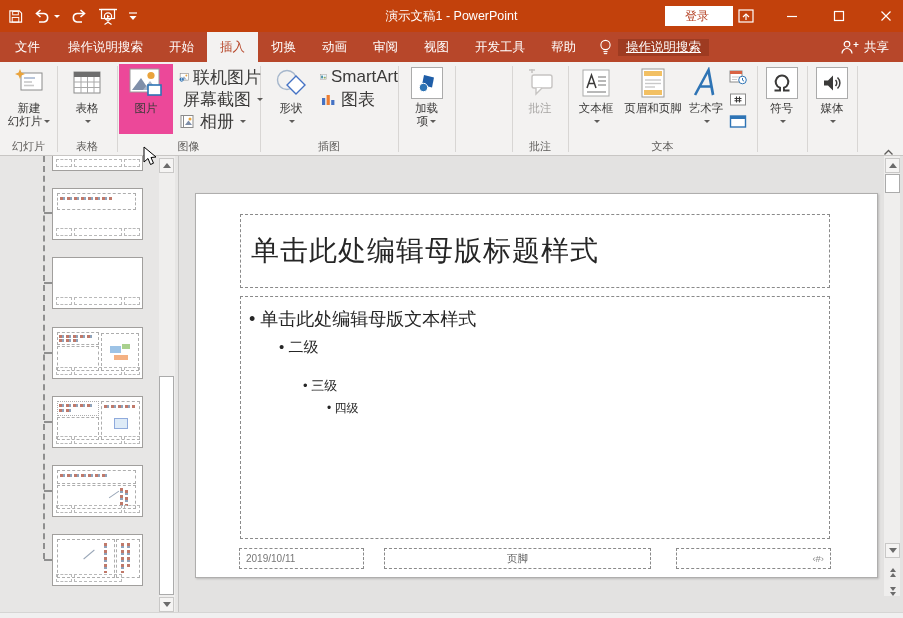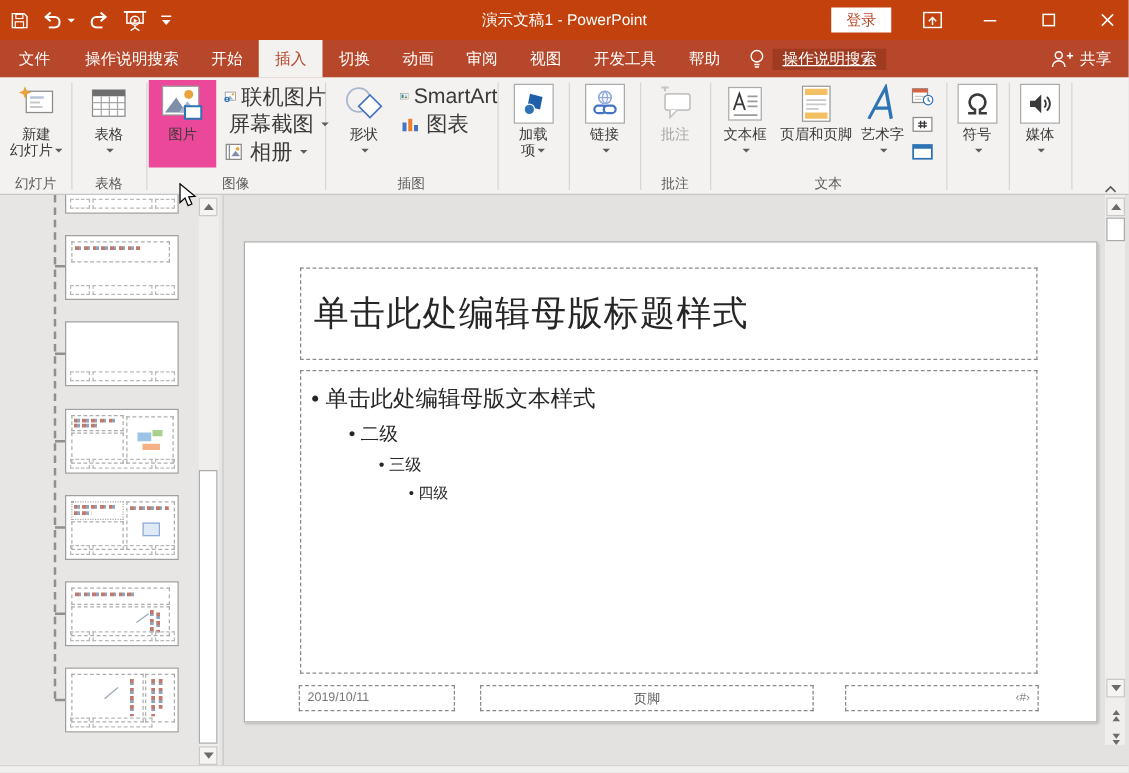--- a/index.html
+++ b/index.html
@@ -7,21 +7,21 @@
        font-family:"Liberation Sans",sans-serif;background:#E3E2E1;
        -webkit-font-smoothing:antialiased;}
 
   
   #titlebar{position:absolute;left:0;top:0;width:903px;height:32px;background:#c2410c;}
   .qat{position:absolute;left:8px;top:0;height:32px;display:flex;align-items:center;gap:10px;}
   .qat-btn{display:flex;align-items:center;gap:1px;}
   #win-title{position:absolute;left:0;right:0;top:0;height:32px;line-height:32px;
              text-align:center;color:#fff;font-size:12.5px;pointer-events:none;}
   #login-btn{position:absolute;left:665px;top:6px;width:48px;height:20px;background:#fff;
-             color:#B7472A;font-size:12px;text-align:center;line-height:20px;}
+             color:#B7472A;font-size:12px;line-height:20px;padding-left:20px;}
   .cap-btn{position:absolute;top:0;width:34px;height:32px;display:flex;align-items:center;justify-content:center;}
 
   
   #tabrow{position:absolute;left:0;top:32px;width:903px;height:30px;background:#B7472A;
           display:flex;align-items:stretch;color:#fff;font-size:12.5px;}
   .tab{padding:0 13px;display:flex;align-items:center;cursor:default;white-space:nowrap;}
   .tab.file{padding:0 15px;}
   .tab.active{background:#F3F2F1;color:#B7472A;}
   #tellme{display:flex;align-items:center;gap:6px;margin-left:10px;}
   #tellme-label{background:#9E3B21;padding:0 8px;text-decoration:underline;}
@@ -84,21 +84,21 @@
   
   #slide{position:absolute;left:16px;top:37px;width:681px;height:383px;background:#fff;
          border:1px solid #AFAEAD;box-shadow:1px 1px 2px rgba(0,0,0,.18);}
   .ph{position:absolute;border:1px dashed #8a8a8a;box-sizing:border-box;}
   #ph-title{left:44px;top:20px;width:590px;height:74px;display:flex;align-items:center;}
   #ph-title .t{padding-left:10px;font-size:28px;color:#262626;letter-spacing:1px;font-weight:400;}
   #ph-body{left:44px;top:102px;width:590px;height:243px;padding-top:5px;box-sizing:border-box;}
   .bl{color:#262626;white-space:nowrap;}
   .b1{margin:5px 0 0 8px;  font-size:18px;}
   .b2{margin:7px 0 0 38px; font-size:15px;}
-  .b3{margin:6px 0 0 62px; font-size:13px;}
+  .b3{margin:20px 0 0 62px; font-size:13px;}
   .b4{margin:5px 0 0 86px; font-size:12px;}
   .b5{margin:5px 0 0 110px;font-size:11px;}
   #ph-date{left:43px;top:354px;width:125px;height:21px;font-size:10px;color:#767676;
            display:flex;align-items:center;padding-left:6px;}
   #ph-foot{left:188px;top:354px;width:267px;height:21px;font-size:10.5px;color:#595959;
            display:flex;align-items:center;justify-content:center;}
   #ph-num{left:480px;top:354px;width:155px;height:21px;font-size:9.5px;color:#8a8a8a;
           display:flex;align-items:center;justify-content:flex-end;padding-right:6px;}
 
   #cursor{position:absolute;left:143px;top:84px;z-index:50;}
@@ -324,34 +324,20 @@
           <svg width="24" height="24" viewBox="0 0 24 24">
             <path d="M9 4 l10 2.5 -2 10 -10 -2.5 Z" fill="#1F5EA8"></path>
             <circle cx="8.5" cy="16.5" r="4.2" fill="#2E74B5" stroke="#fff"></circle>
           </svg>
         </div>
       </div>
     <span class="lb">加载</span>
     <span class="lb"><span>项</span><span class="crt"></span></span>
   </div>
 
-  <div class="bigbtn" style="left:457px;width:53px">
-    <div class="ic">
-        <div class="ibox">
-          <svg width="24" height="24" viewBox="0 0 24 24">
-            <circle cx="12" cy="7" r="5" fill="#fff" stroke="#8FAADC" stroke-width="1.3"></circle>
-            <path d="M7 7 h10 M12 2 a7 7 0 0 1 0 10 M12 2 a7 7 0 0 0 0 10" fill="none" stroke="#8FAADC"></path>
-            <rect x="3.5" y="13.5" width="9.5" height="6" rx="3" fill="#fff" stroke="#4472C4" stroke-width="1.8"></rect>
-            <rect x="11" y="13.5" width="9.5" height="6" rx="3" fill="#fff" stroke="#4472C4" stroke-width="1.8"></rect>
-          </svg>
-        </div>
-      </div>
-    <span class="lb">链接</span>
-    <span class="lb"><span class="crt"></span></span>
-  </div>
 
   <div class="bigbtn" style="left:514px;width:52px">
     <div class="ic">
         <svg width="30" height="28" viewBox="0 0 30 28">
           <path d="M4 1 h6 M7 -2 v6" stroke="#C6C4C2" stroke-width="1.6"></path>
           <rect x="7" y="6" width="20" height="13" rx="2" fill="#fff" stroke="#C6C4C2" stroke-width="1.4"></rect>
           <path d="M11 19 v6 l6 -6" fill="#fff" stroke="#C6C4C2" stroke-width="1.4"></path>
         </svg>
       </div>
     <span class="lb dis-t">批注</span>

